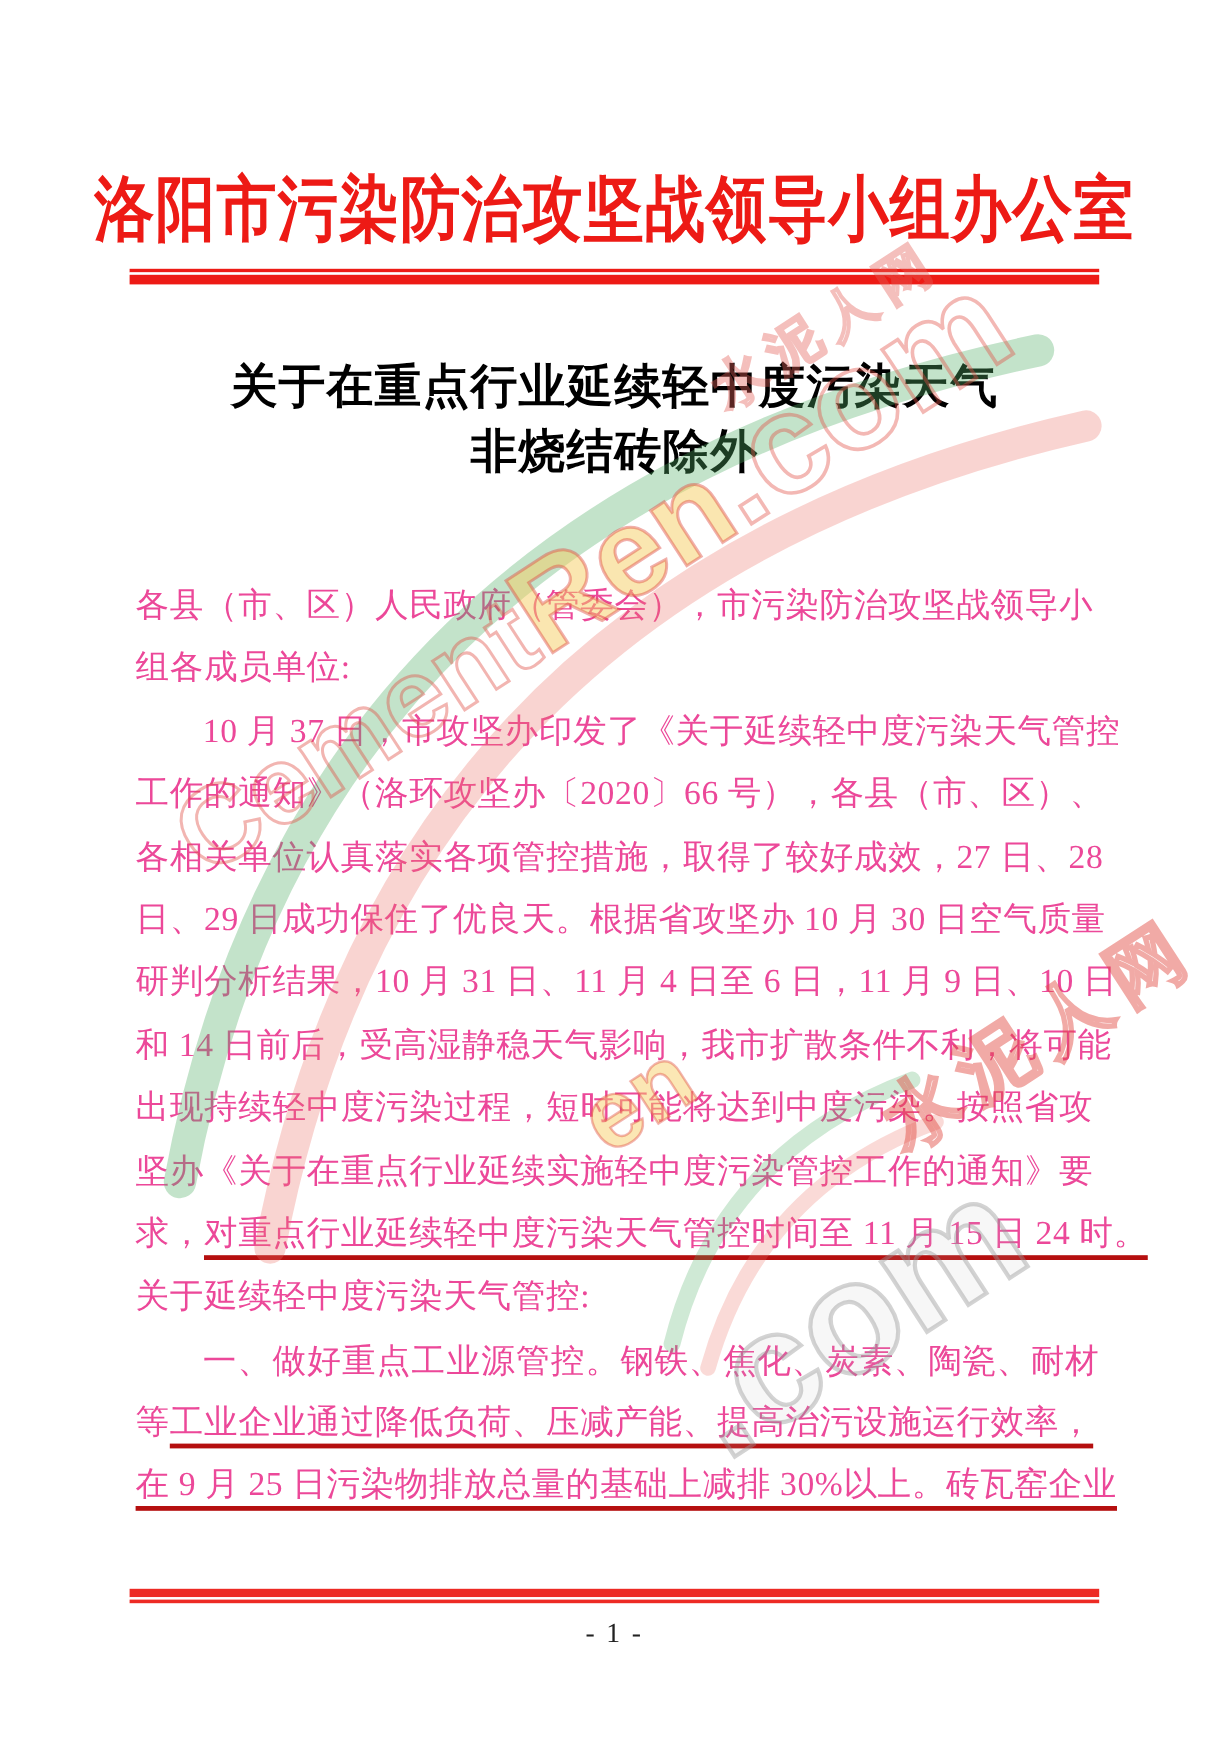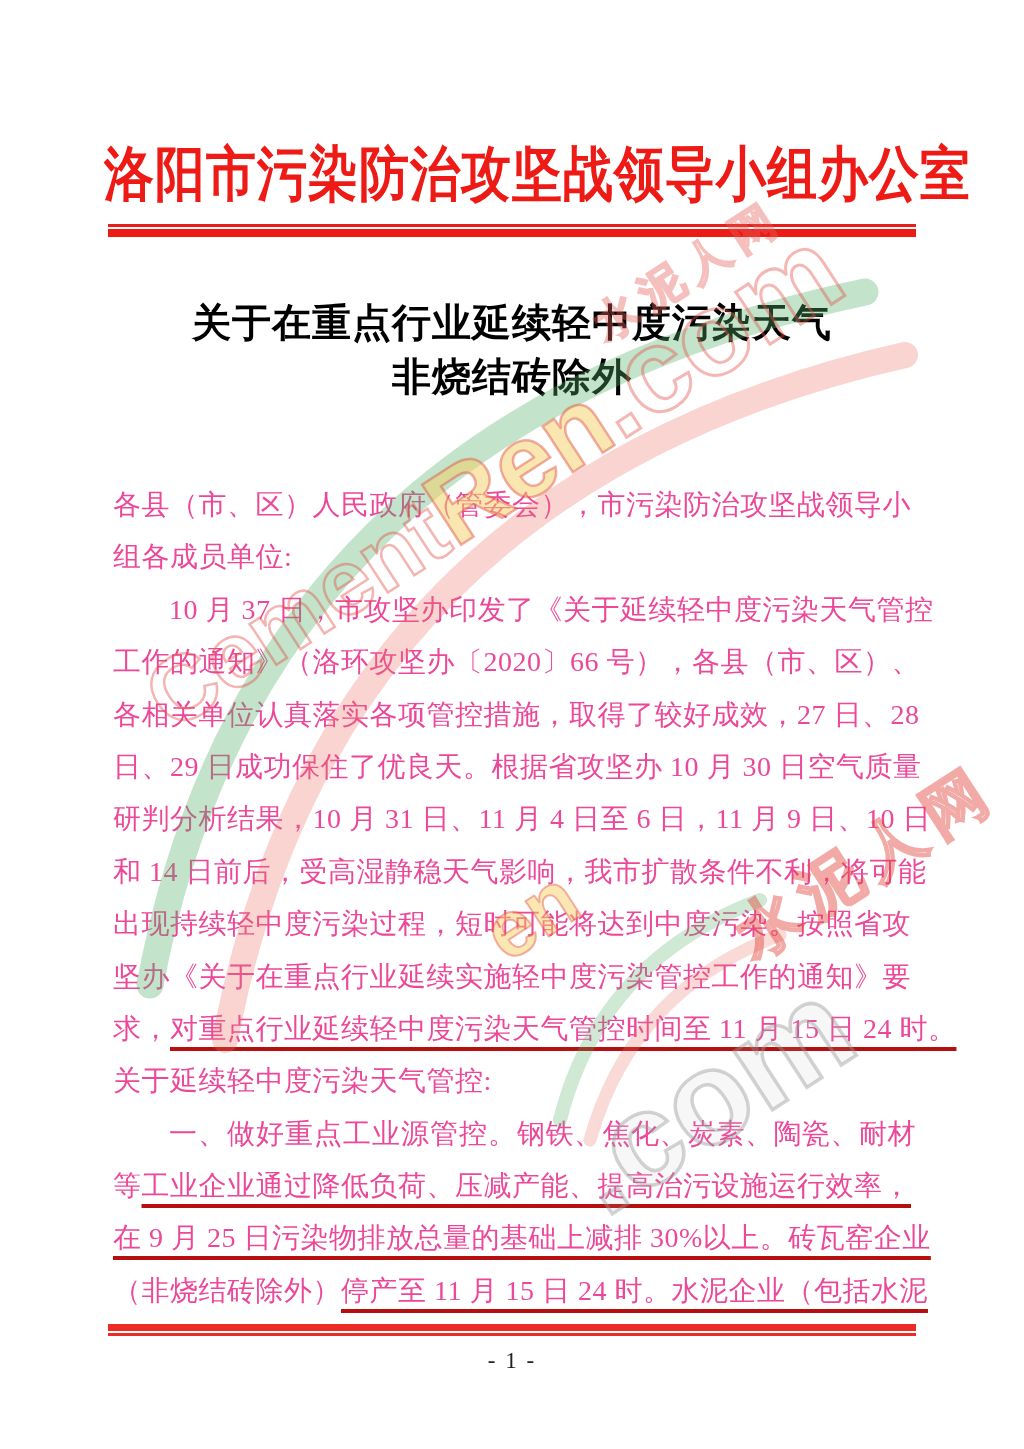--- a/index.html
+++ b/index.html
@@ -7,21 +7,21 @@
     position:relative;
     width:1024px;height:1449px;
     background:#ffffff;
     overflow:hidden;
     font-family:"Liberation Serif","DejaVu Serif",serif;
     color:#1b1b1b;
   }
   
   .office-name{
     position:absolute;left:104px;top:136px;width:816px;height:76px;
-    display:flex;align-items:center;
+    display:flex;align-items:center;justify-content:center;
   }
   .office-name span{
     font-size:50px;font-weight:900;color:#ed1a15;
     letter-spacing:1px;white-space:nowrap;
     transform:scaleY(1.18);
   }
   .head-rule{position:absolute;left:108px;top:224px;width:808px;}
   .head-rule .r1{height:3px;background:#ed1a15;}
   .head-rule .r2{height:2px;background:#ffffff;}
   .head-rule .r3{height:8px;background:#ed1a15;}
@@ -115,21 +115,20 @@
     <div class="line"><span>日、29 日成功保住了优良天。根据省攻坚办 10 月 30 日空气质量</span></div>
     <div class="line"><span>研判分析结果，10 月 31 日、11 月 4 日至 6 日，11 月 9 日、10 日</span></div>
     <div class="line"><span>和 14 日前后，受高湿静稳天气影响，我市扩散条件不利，将可能</span></div>
     <div class="line"><span>出现持续轻中度污染过程，短时可能将达到中度污染。按照省攻</span></div>
     <div class="line"><span>坚办《关于在重点行业延续实施轻中度污染管控工作的通知》要</span></div>
     <div class="line"><span>求，</span><span class="seg-u">对重点行业延续轻中度污染天气管控时间至 11 月 15 日 24 时。</span></div>
     <div class="line"><span>关于延续轻中度污染天气管控:</span></div>
     <div class="line indent"><span class="seg-b">一、做好重点工业源管控。</span><span>钢铁、焦化、炭素、陶瓷、耐材</span></div>
     <div class="line"><span>等</span><span class="seg-u">工业企业通过降低负荷、压减产能、提高治污设施运行效率，</span></div>
     <div class="line"><span class="seg-u">在 9 月 25 日污染物排放总量的基础上减排 30%以上。砖瓦窑企业</span></div>
-    <div class="line"><span>（非烧结砖除外）</span><span class="seg-u">停产至 11 月 15 日 24 时。水泥企业（包括水泥</span></div>
   </div>
 
   <div class="foot-rule">
     <div class="r1"></div>
     <div class="r2"></div>
     <div class="r3"></div>
   </div>
   <div class="page-number">- 1 -</div>
 
   <svg class="wm" style="left:0;top:0;width:1024px;height:1449px;" viewBox="0 0 1024 1449">

